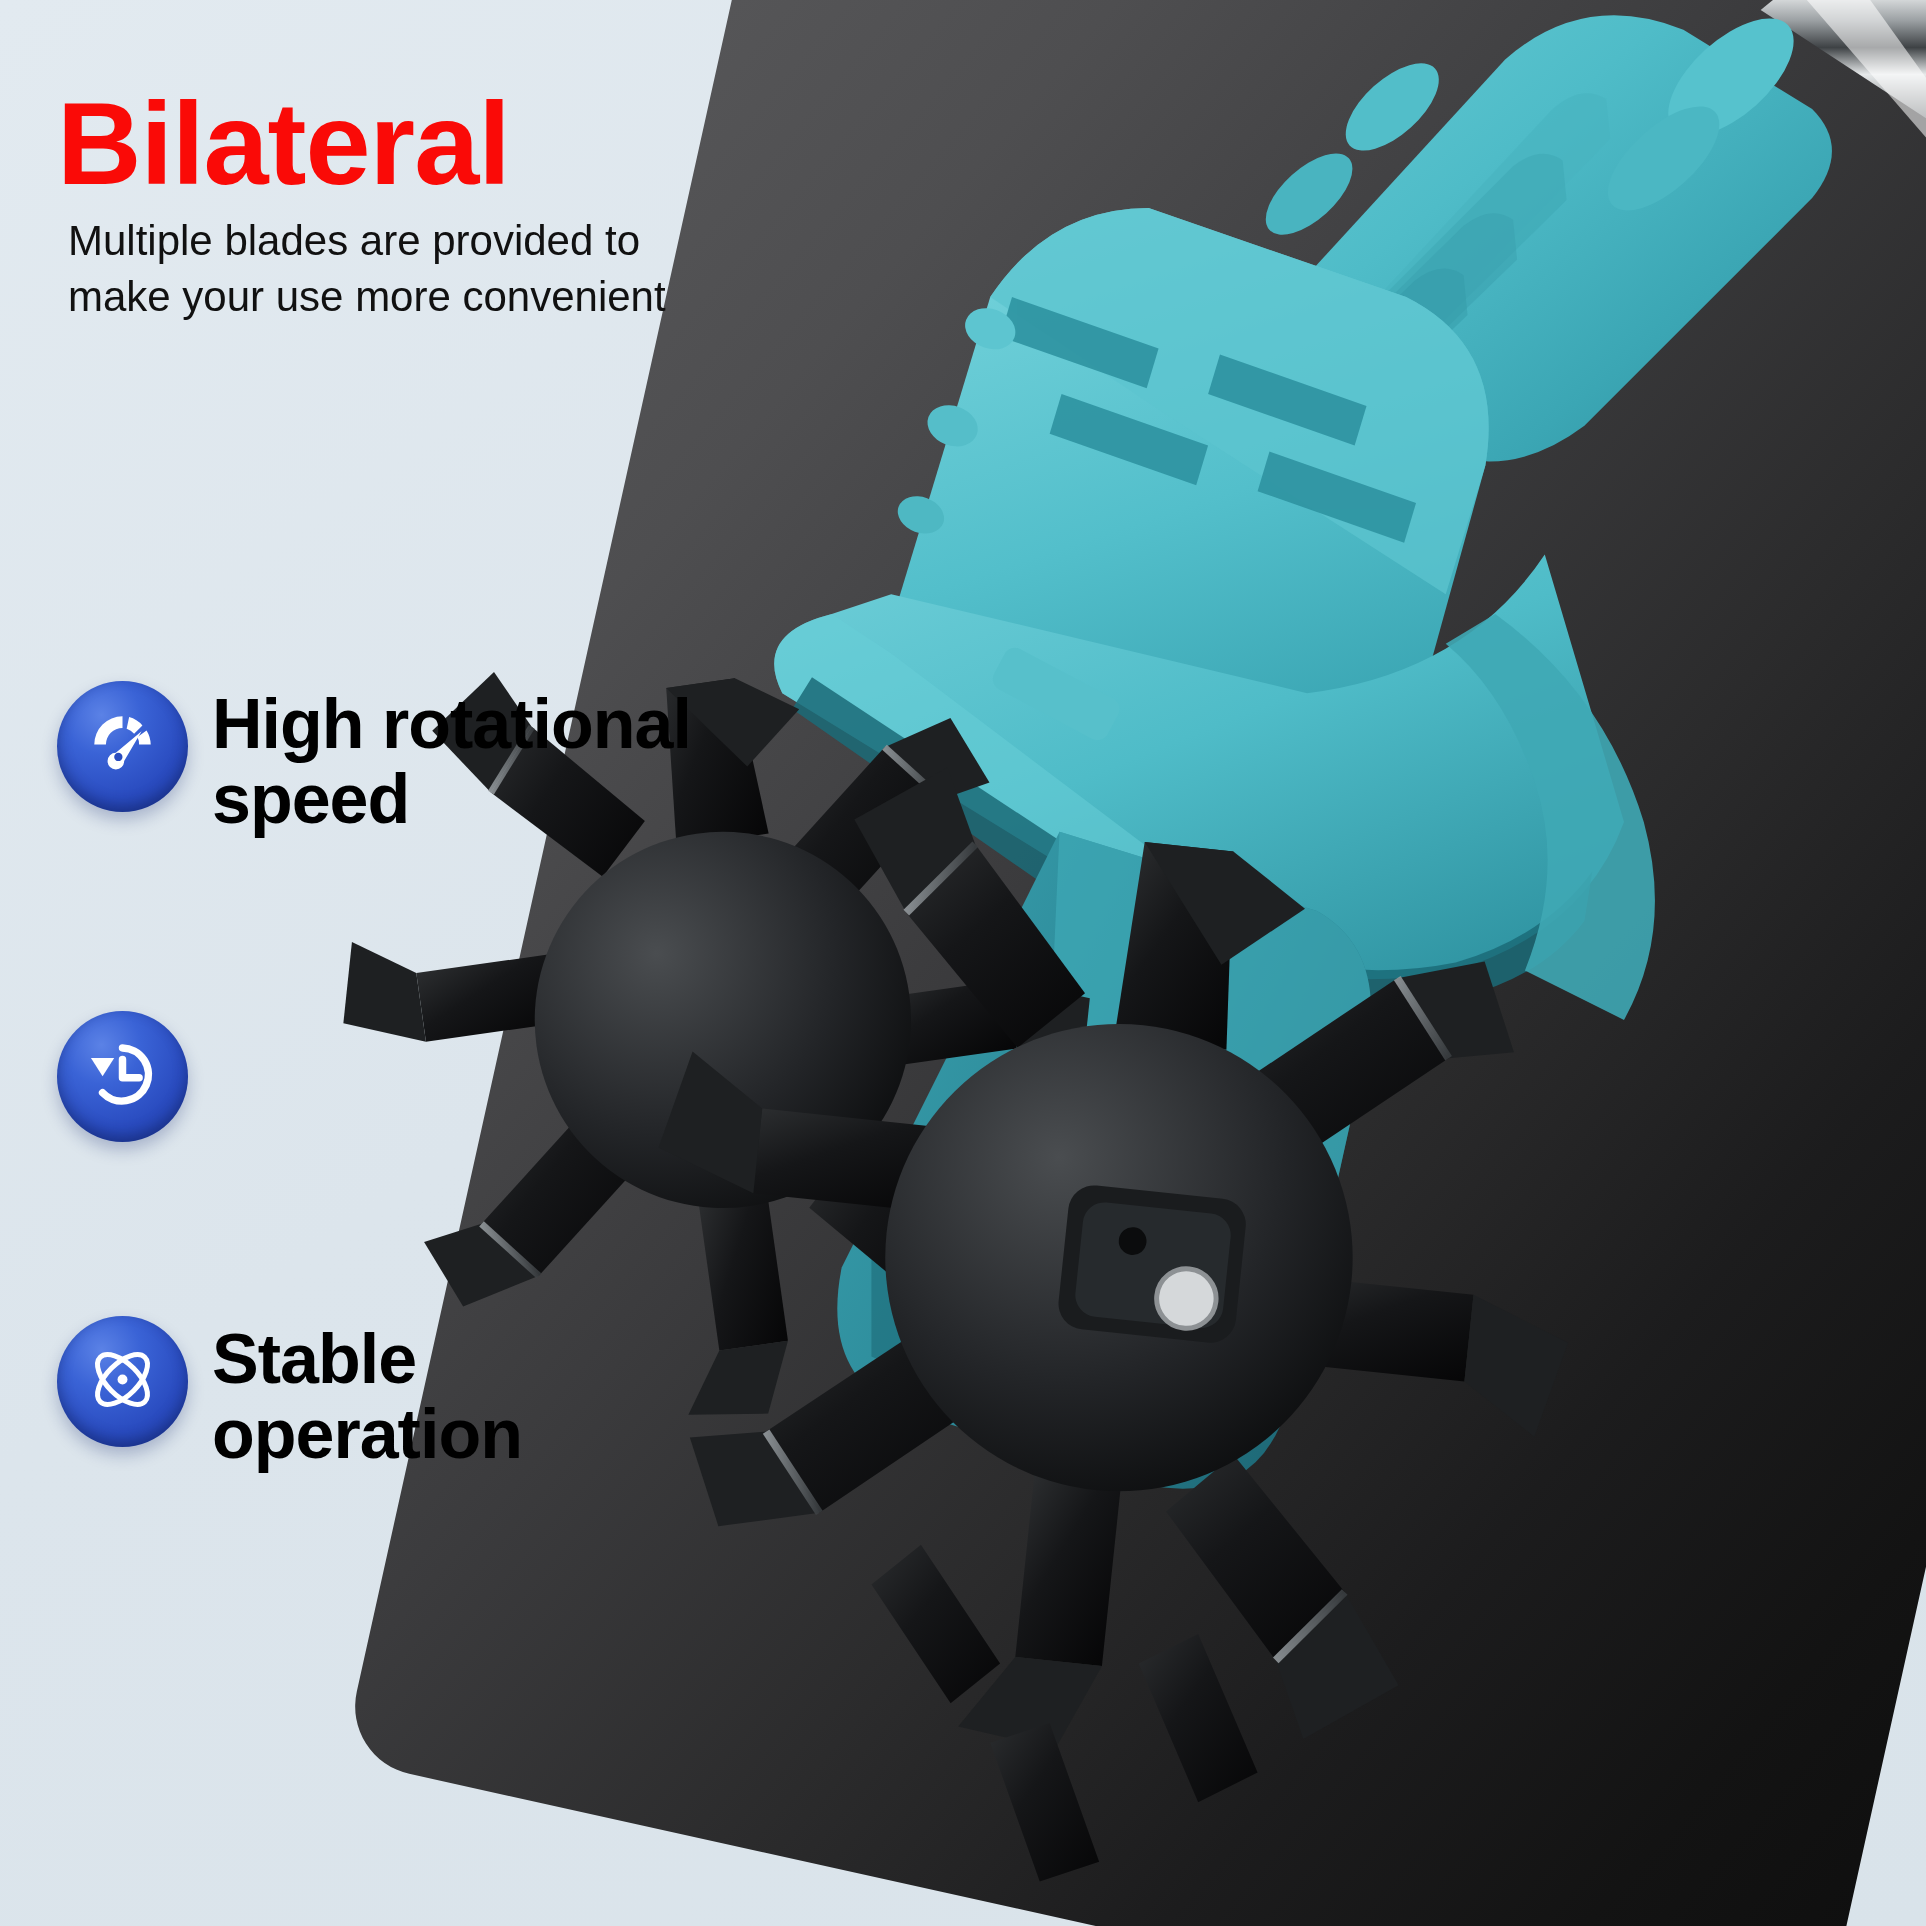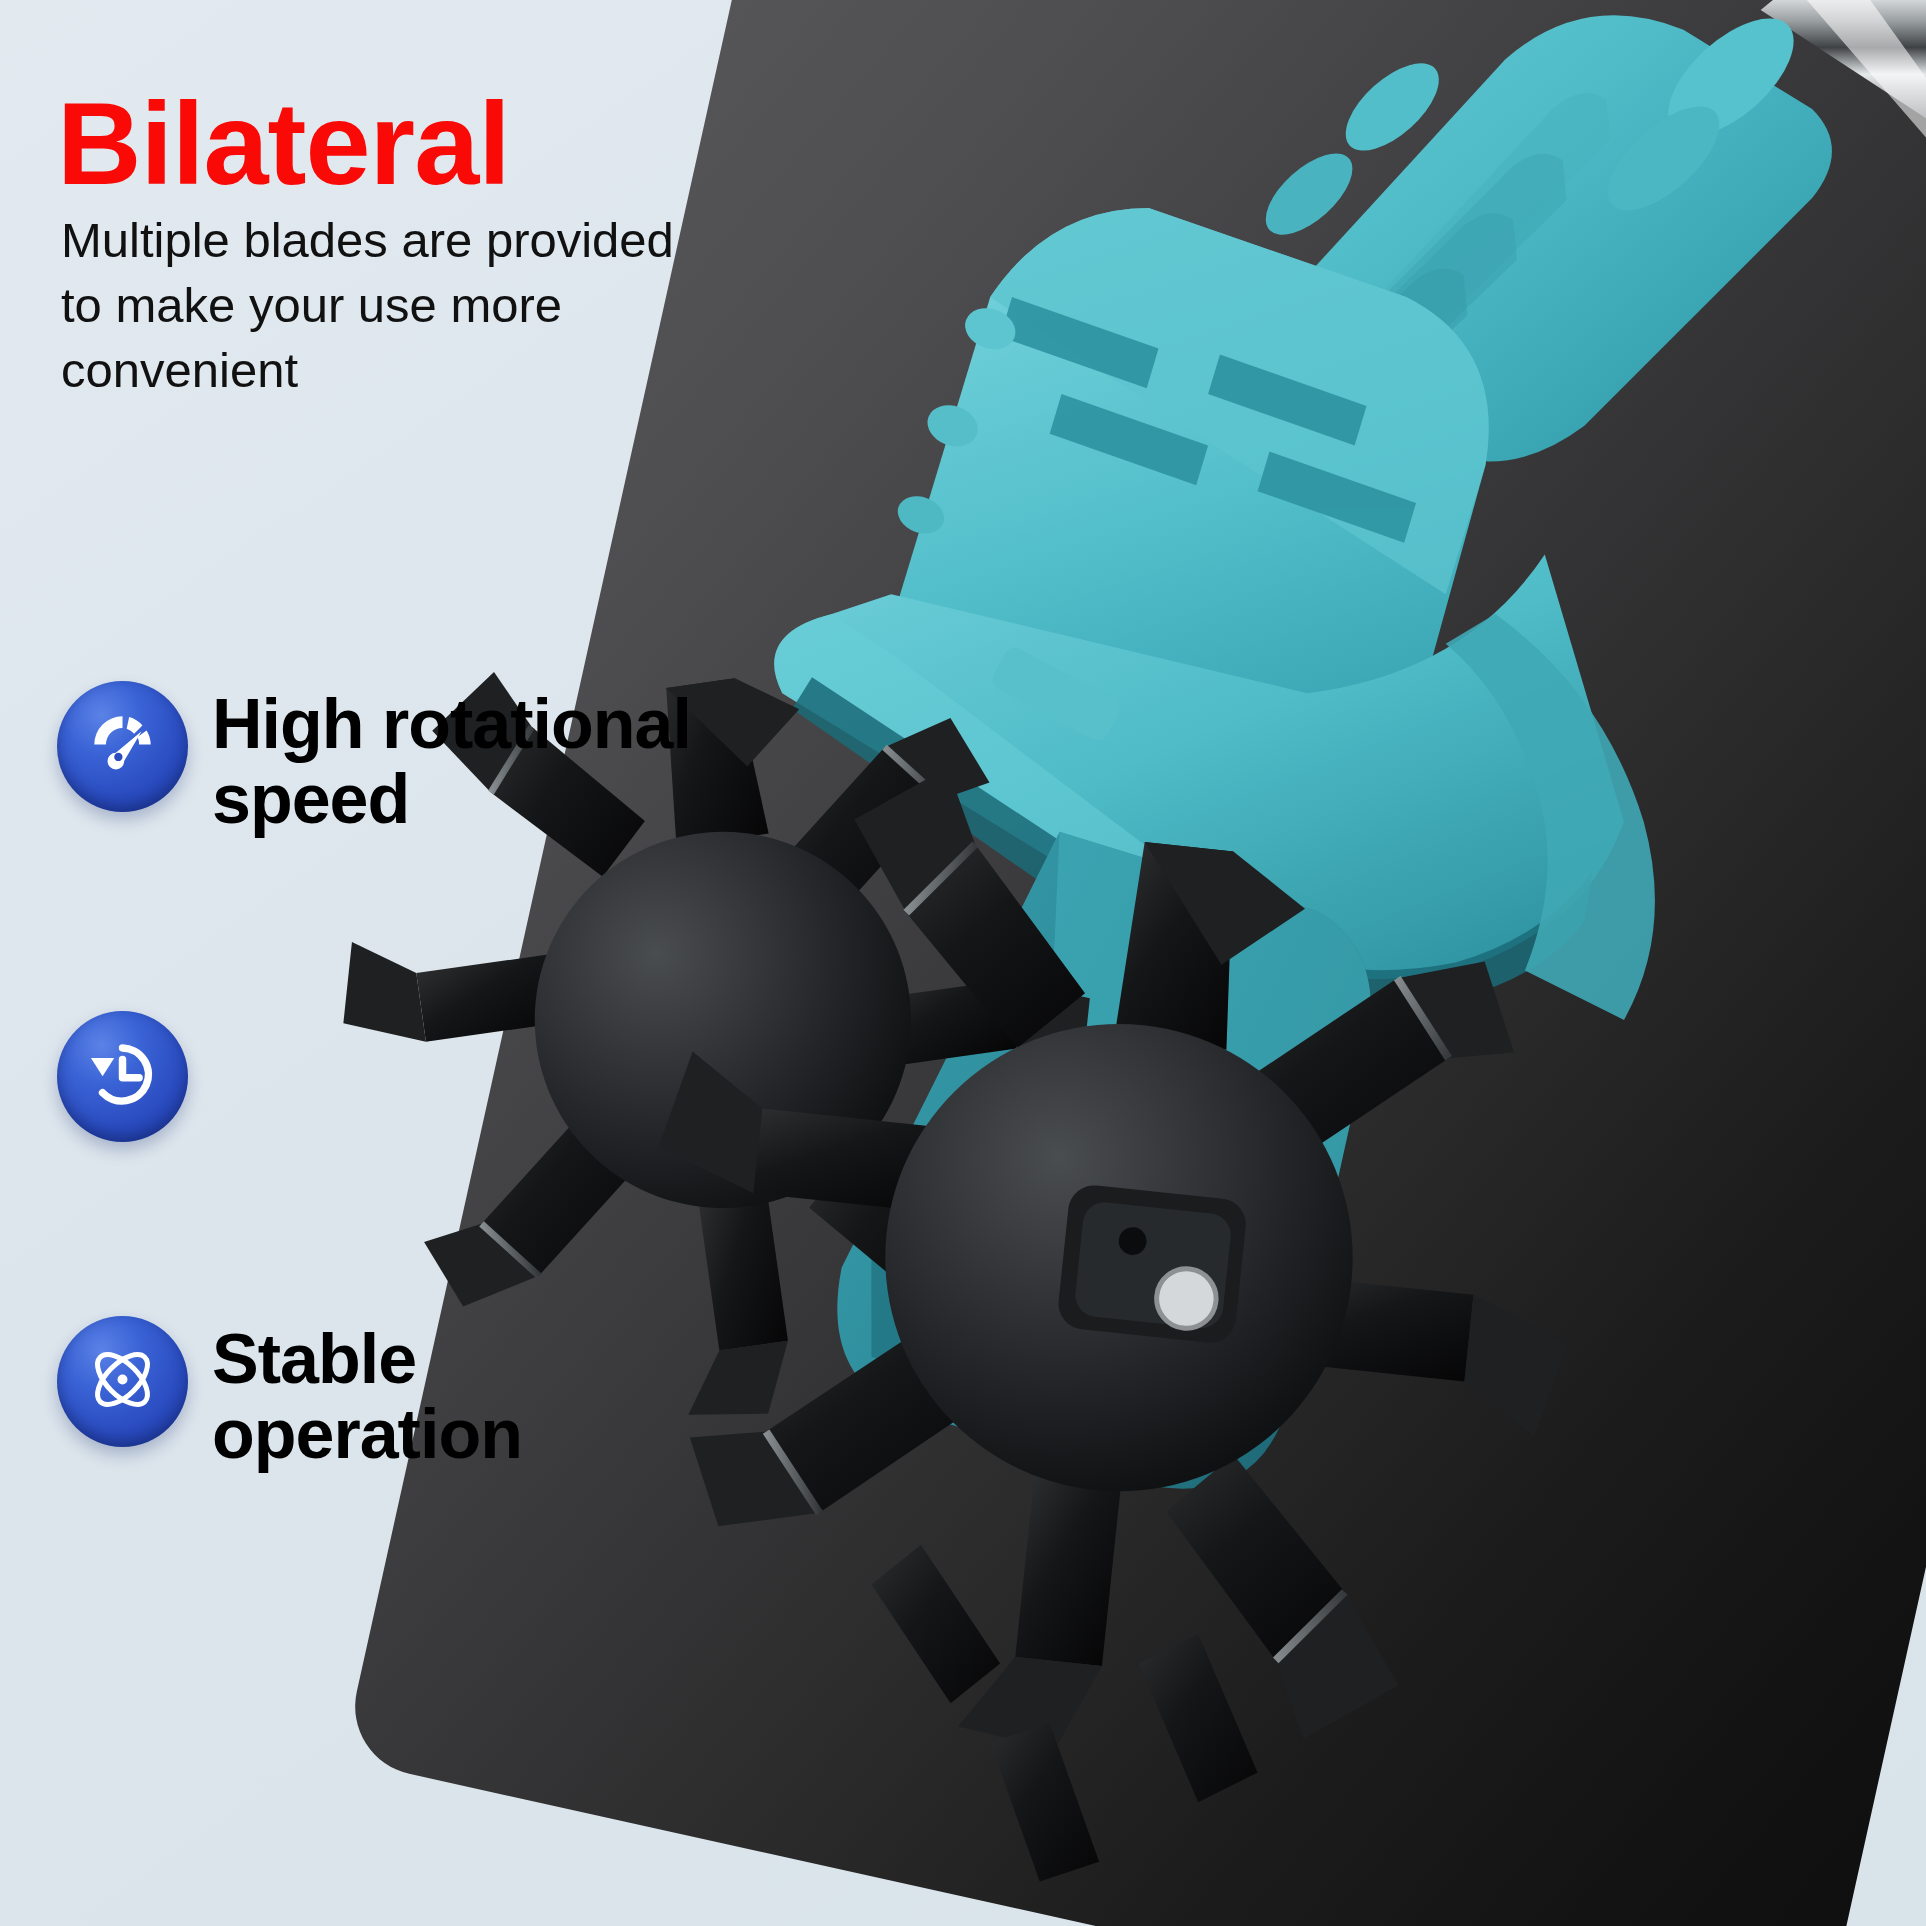--- a/index.html
+++ b/index.html
@@ -63,25 +63,25 @@
   .title-black {
     font-size: 111px;
     line-height: 1.02;
     font-weight: 700;
     color: #000000;
     letter-spacing: -2px;
     margin: 0 0 26px 0;
     white-space: nowrap;
   }
   .subtitle {
-    font-size: 49px;
+    font-size: 42px;
     line-height: 1.33;
     font-weight: 500;
     color: #111111;
-    margin: 4px;
+    margin: 11px;
     width: 634px;
   }
 
   
   .features {
     position: absolute;
     left: 57px;
     top: 681px;
     width: 693px;
   }

